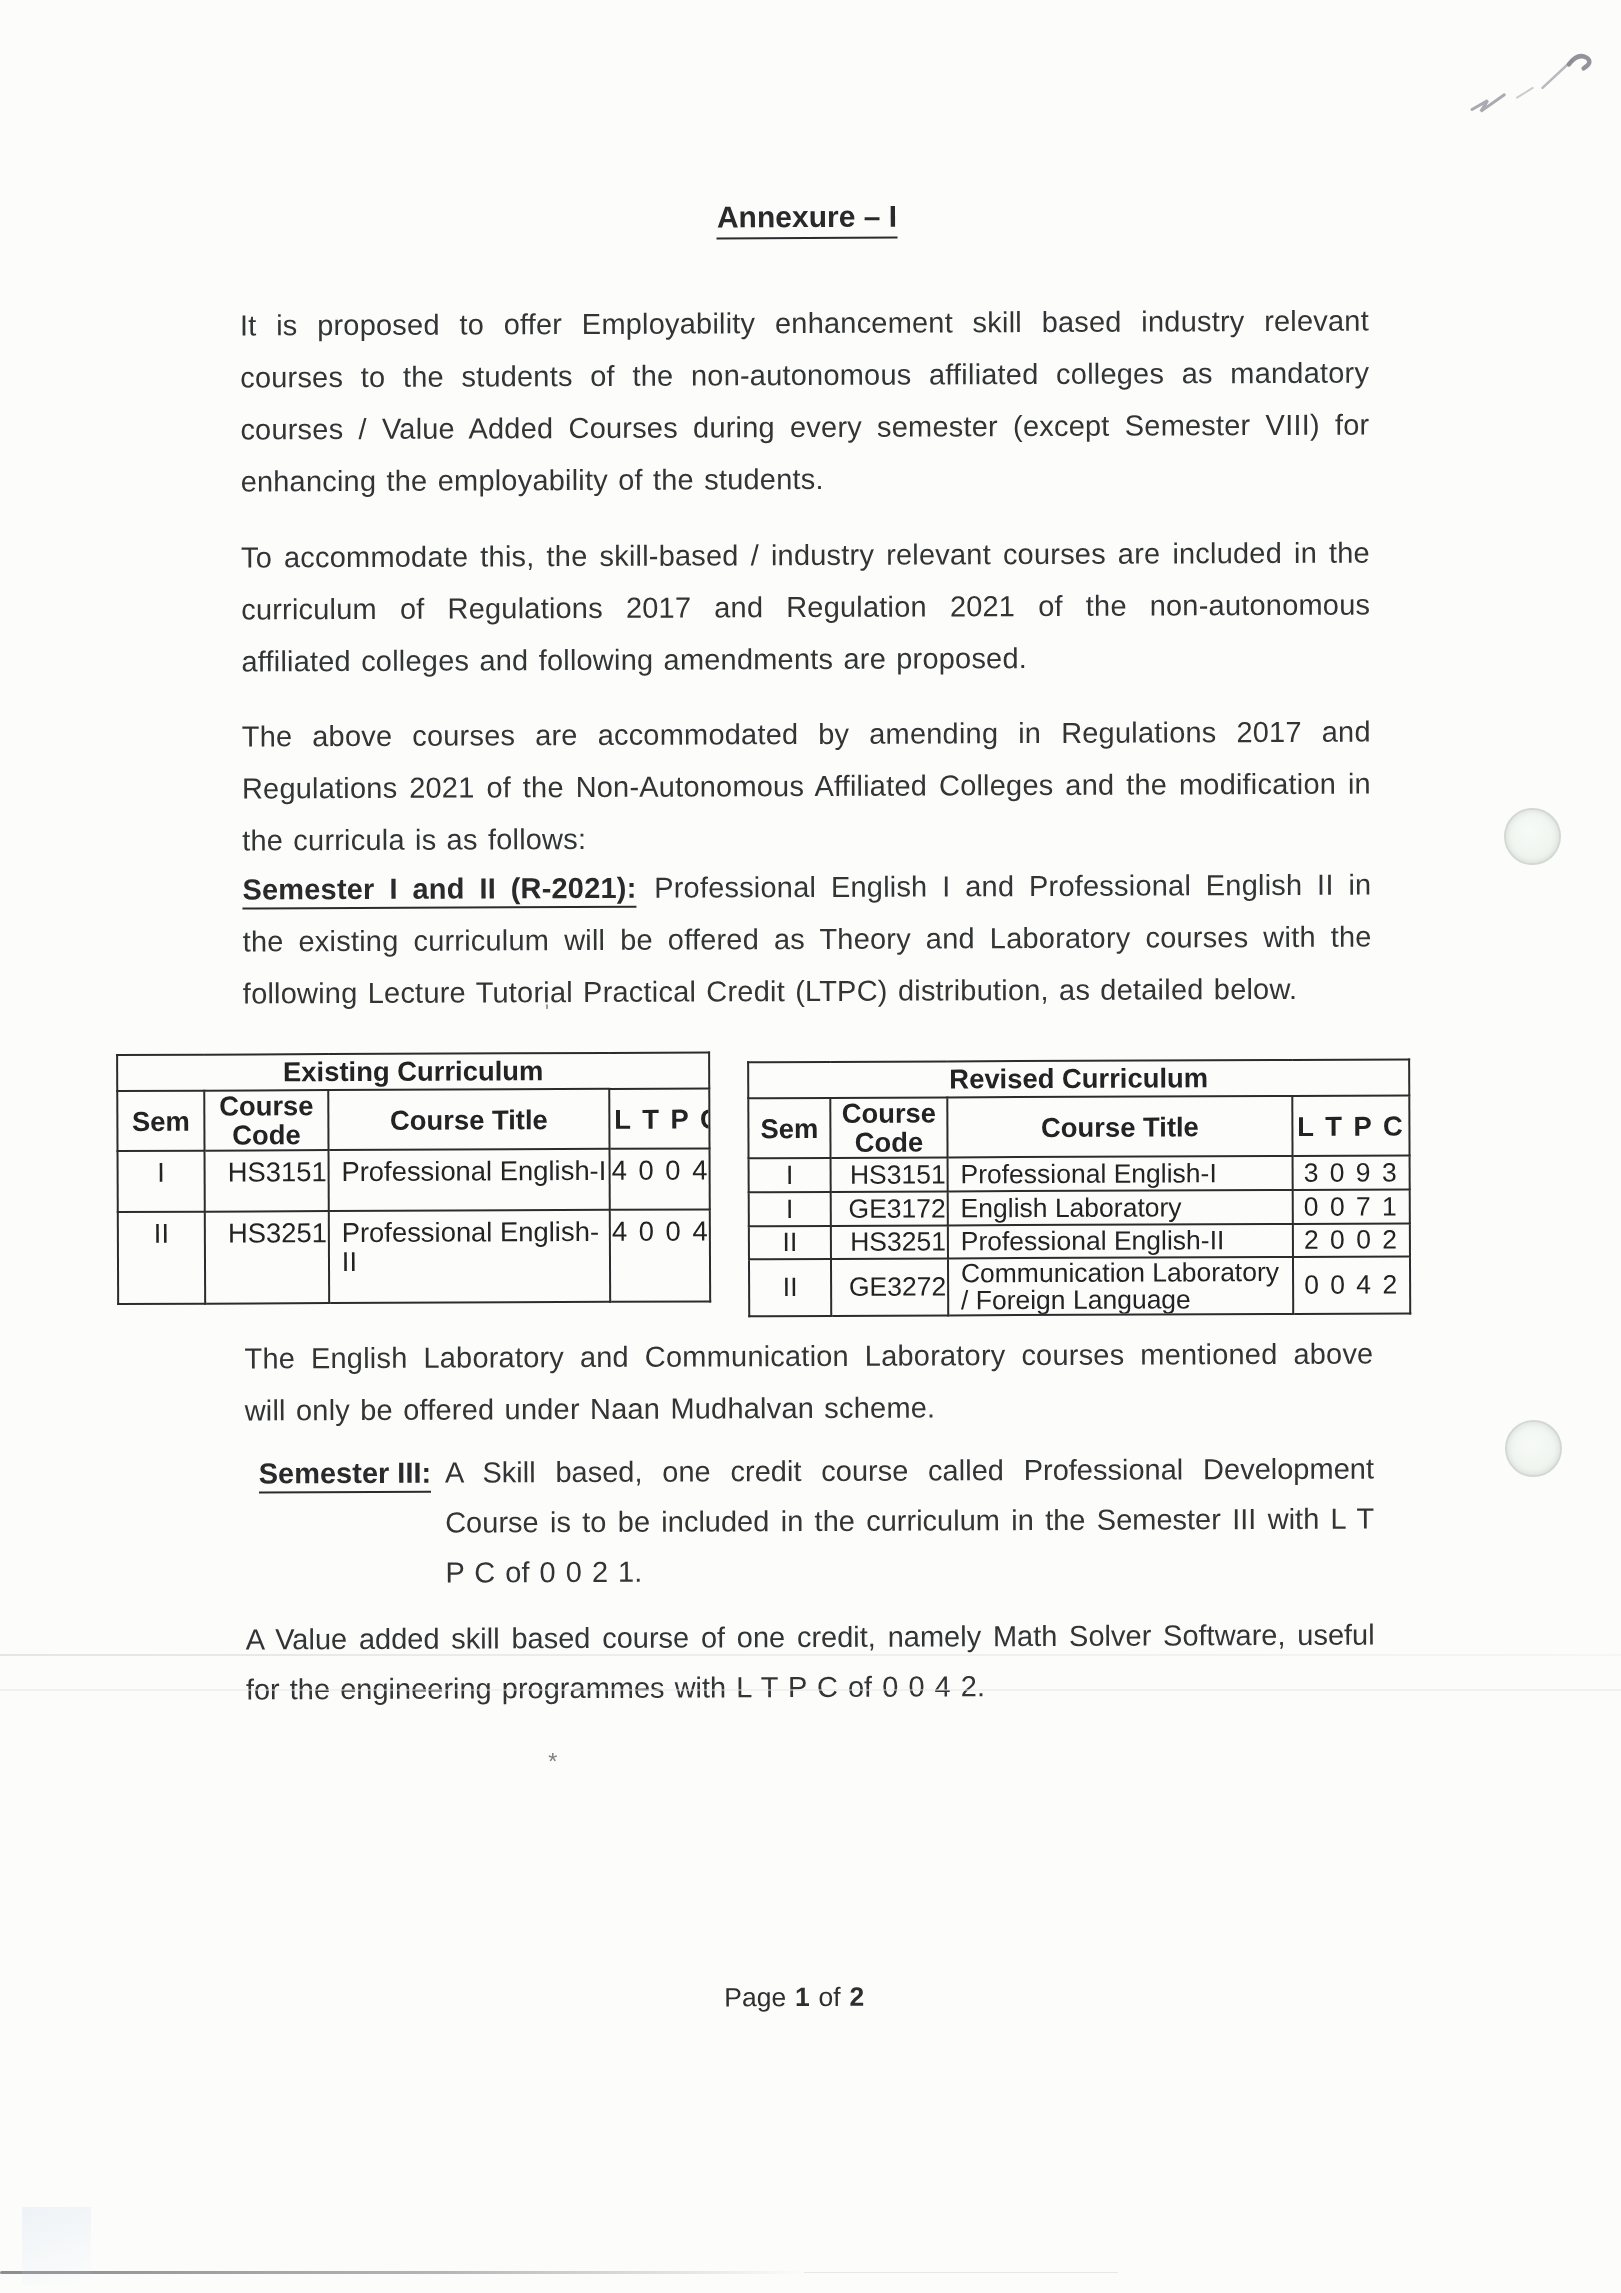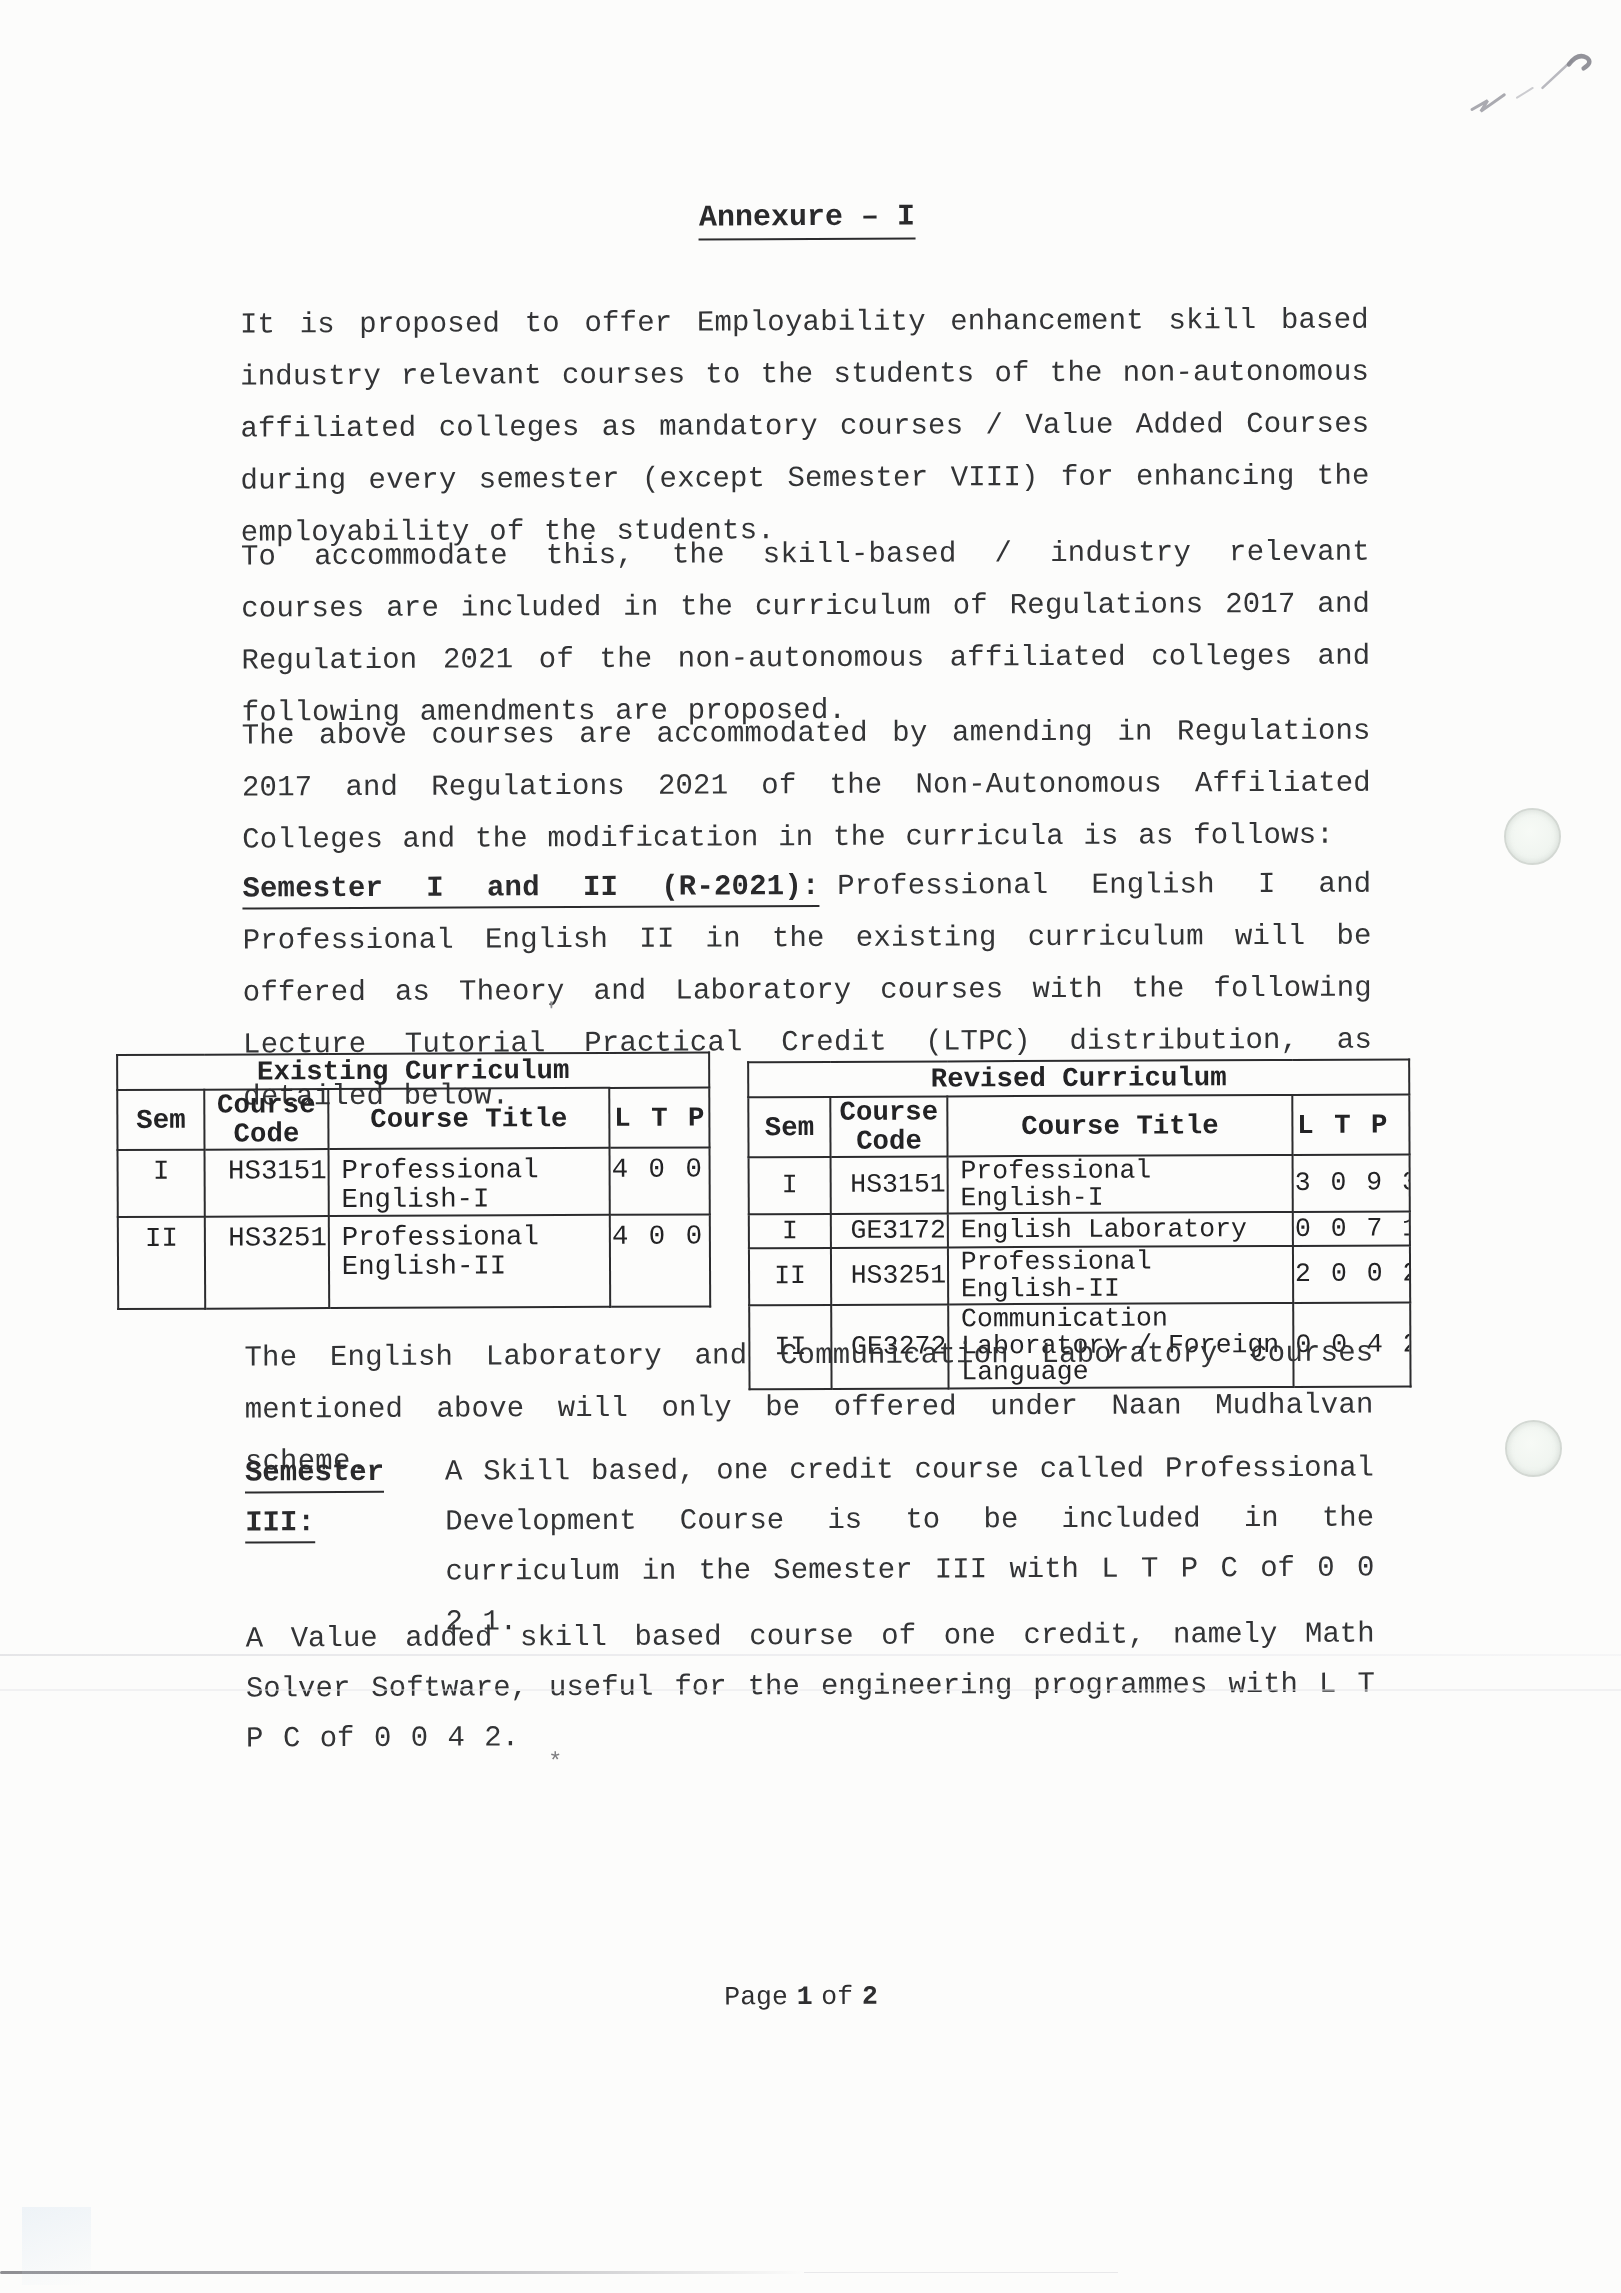--- a/index.html
+++ b/index.html
@@ -1,21 +1,21 @@
 <!DOCTYPE html>
 <html><head>
 <meta charset="utf-8">
 <style>
   html, body { margin: 0; padding: 0; background: #ffffff; }
   .page {
     position: relative;
     width: 1621px;
     height: 2294px;
     background: #fcfcfb;
-    font-family: Liberation Mono, monospace;
+    font-family: Liberation Sans, sans-serif;
     color: #303032;
     overflow: hidden;
   }
   .content {
     position: absolute;
     inset: 0;
     transform: rotate(-0.25deg);
     transform-origin: 50% 45%;
   }
   .doc-title {
@@ -46,20 +46,21 @@
     padding-bottom: 2px;
     margin-right: 17.6px;
   }
   .hang { position: absolute; left: 243px; width: 1129px; display: flex; }
   .hang-label {
     flex: 0 0 200px;
     font-size: 29px;
     font-weight: bold;
     line-height: 50px;
     color: #2a2a2c;
+    text-align: center;
   }
   .hang-label .ul { border-bottom: 2.9px solid #2c2c2e; padding-bottom: 2px; }
   .hang-body {
     flex: 1;
     font-size: 29px;
     line-height: 50px;
     text-align: justify;
     word-spacing: 2px;
     color: #333436;
   }

